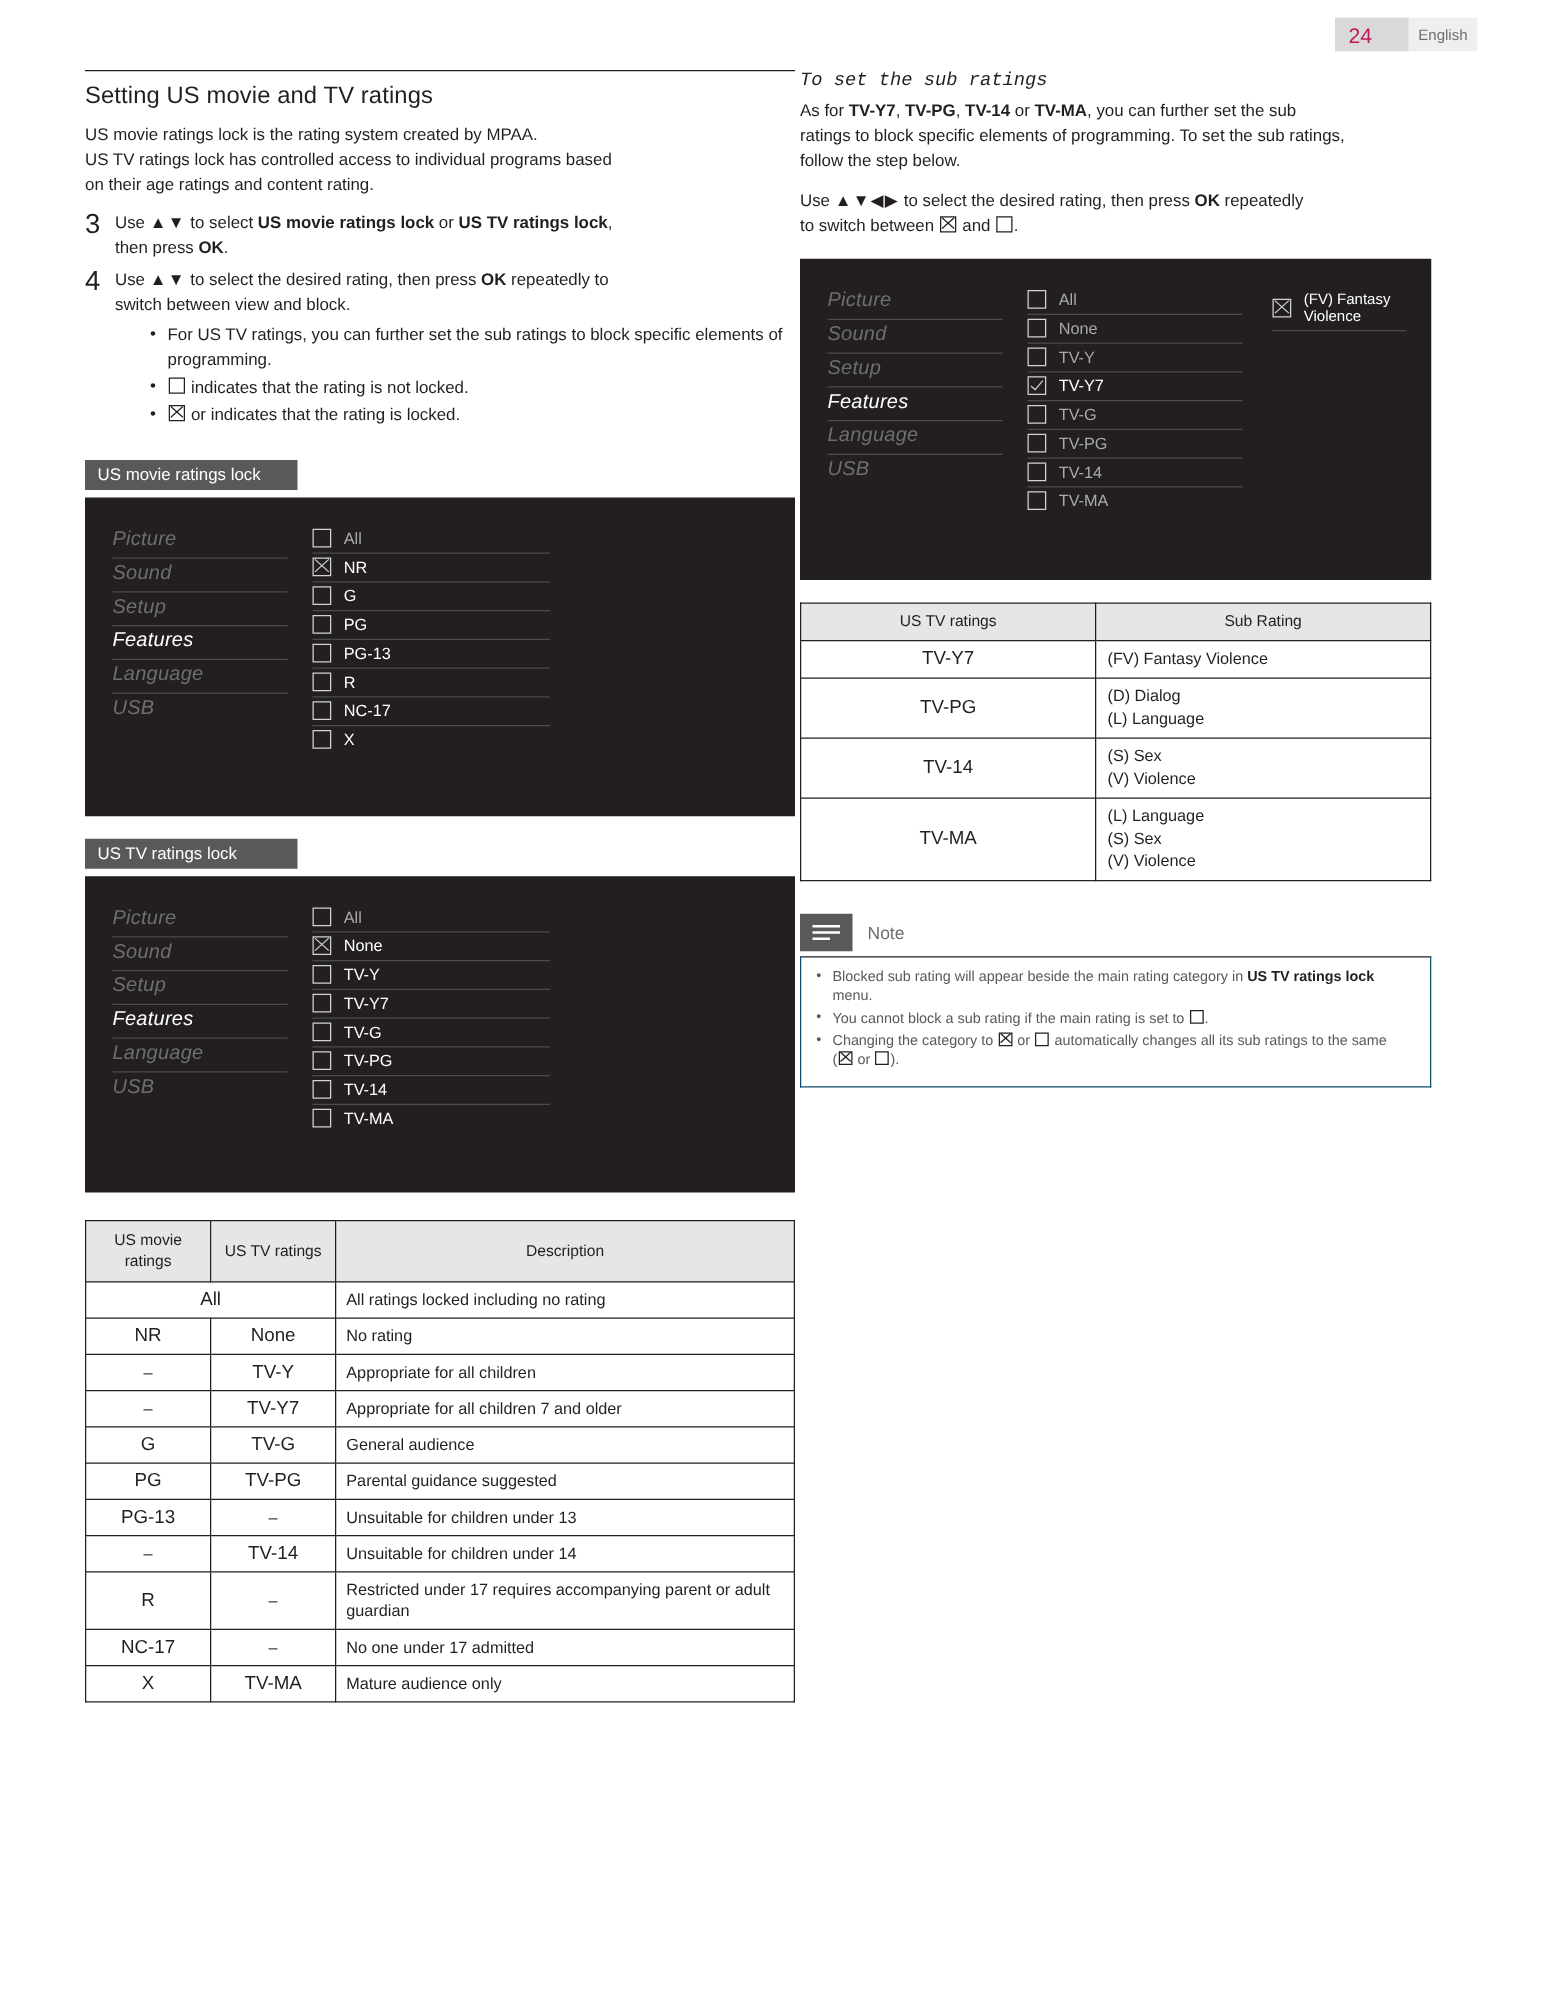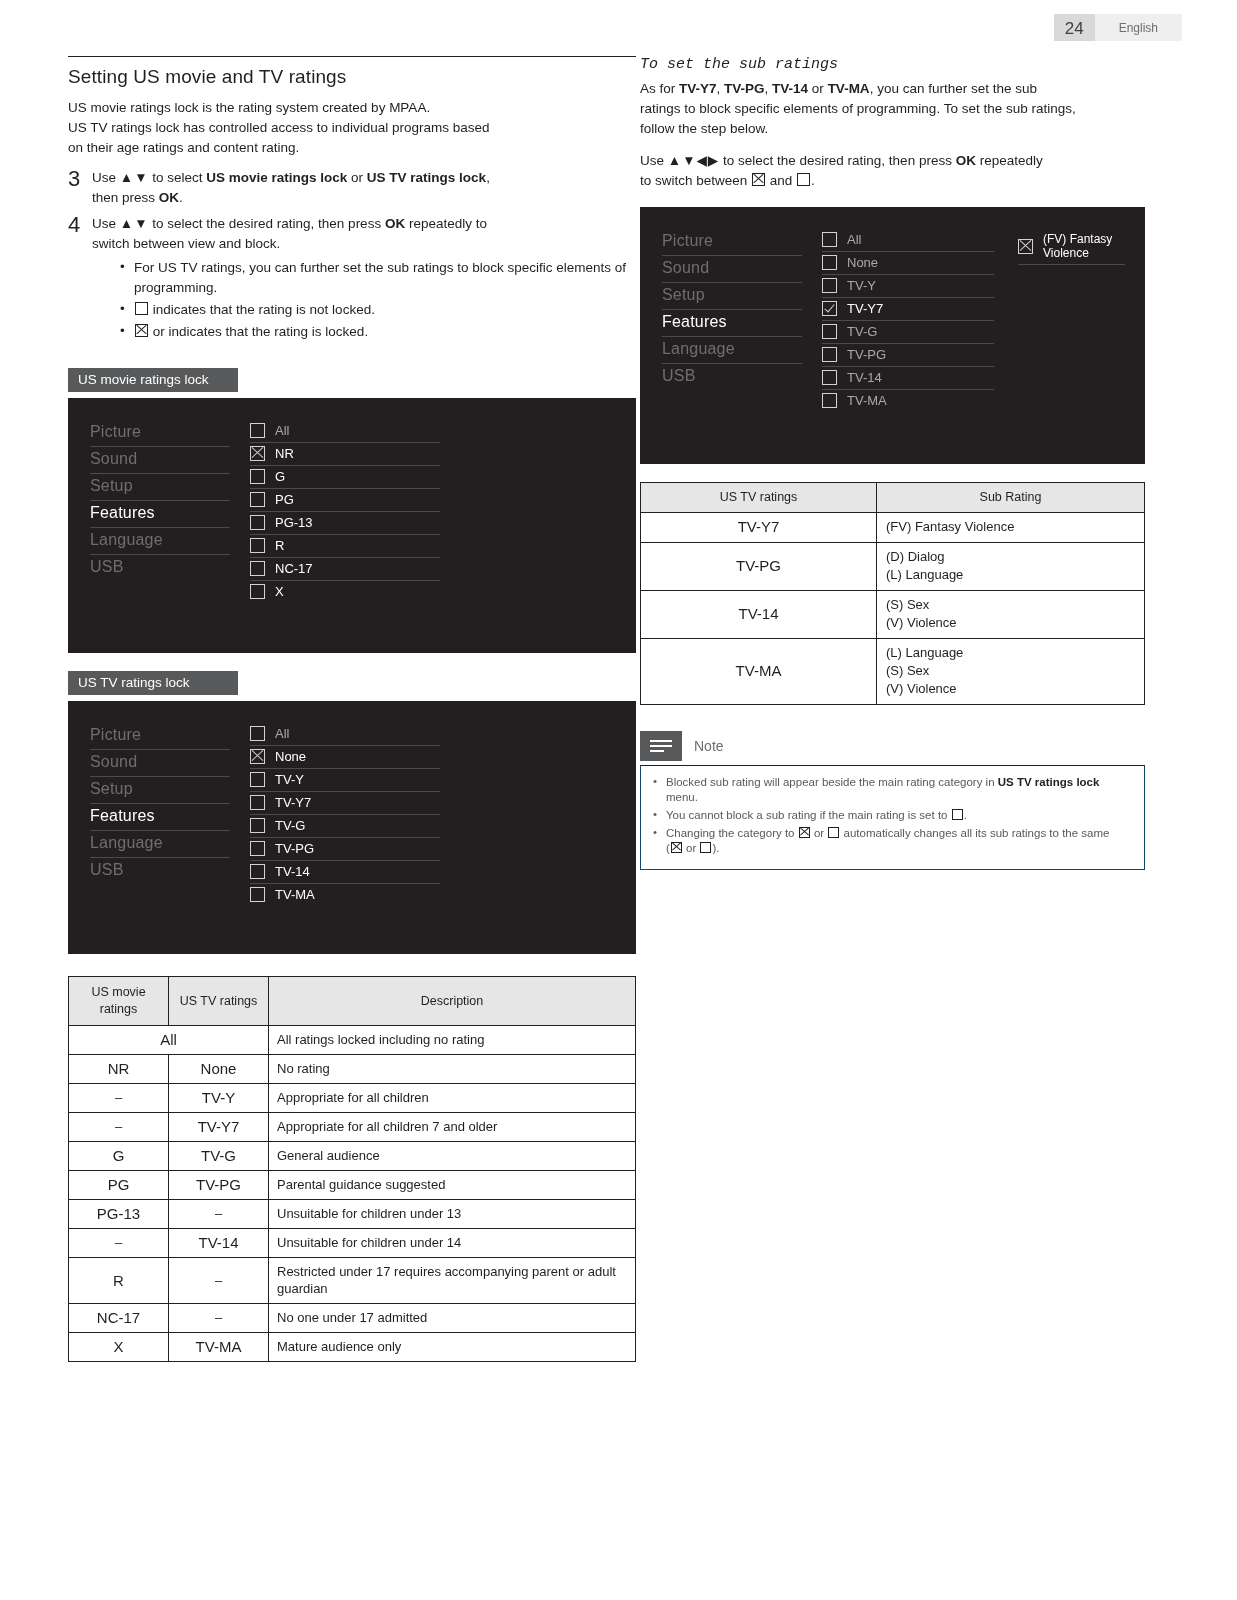--- a/index.html
+++ b/index.html
@@ -24,33 +24,33 @@
   .header {
     position: absolute;
     top: 14px;
     right: 55px;
     display: flex;
     align-items: stretch;
     height: 27px;
   }
   .page-num {
     background: #d9d9d9;
-    color: #404040;
+    color: #be185d;
     font-size: 17px;
-    padding: 3px 11px 0 11px;
+    padding: 3px 29px 0 11px;
     display: flex;
     align-items: center;
     justify-content: center;
     margin-left: 31px;
   }
   .lang-tag {
     background: #efefef;
     color: #6d6e71;
     font-size: 12px;
-    padding: 0 24px;
+    padding: 0 8px;
     display: flex;
     align-items: center;
     justify-content: center;
   }
   
   .col-left {
     position: absolute;
     left: 68px;
     top: 56px;
     width: 568px;
@@ -136,20 +136,21 @@
   .osd-menu {
     width: 140px;
     flex: none;
   }
   .osd-menu-item {
     font-size: 16px;
     color: #6d6e71;
     padding: 3px 0 5px 0;
     border-bottom: 1px solid #4b4b4d;
     letter-spacing: 0.2px;
+    font-style: italic;
   }
   .osd-menu-item.active {
     color: #ffffff;
   }
   .osd-menu-item.plain {
     border-bottom: none;
   }
   .osd-list {
     margin-left: 20px;
     width: 190px;

